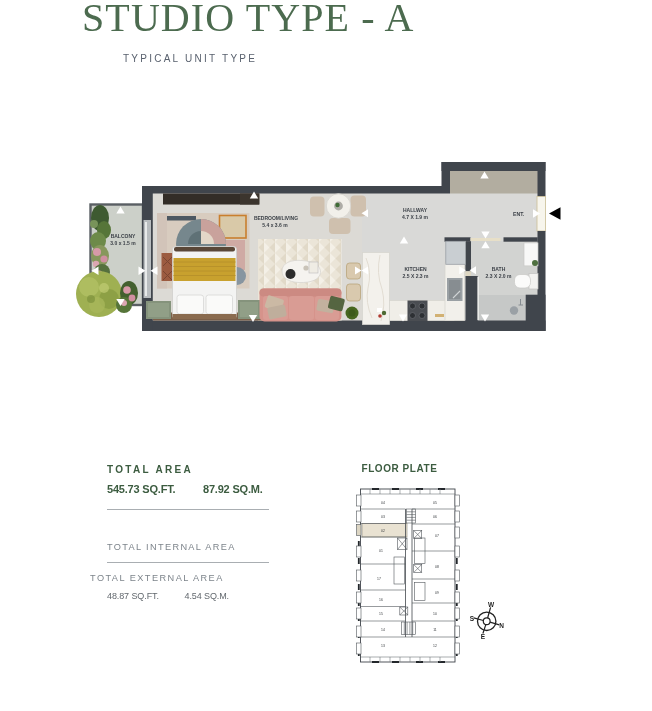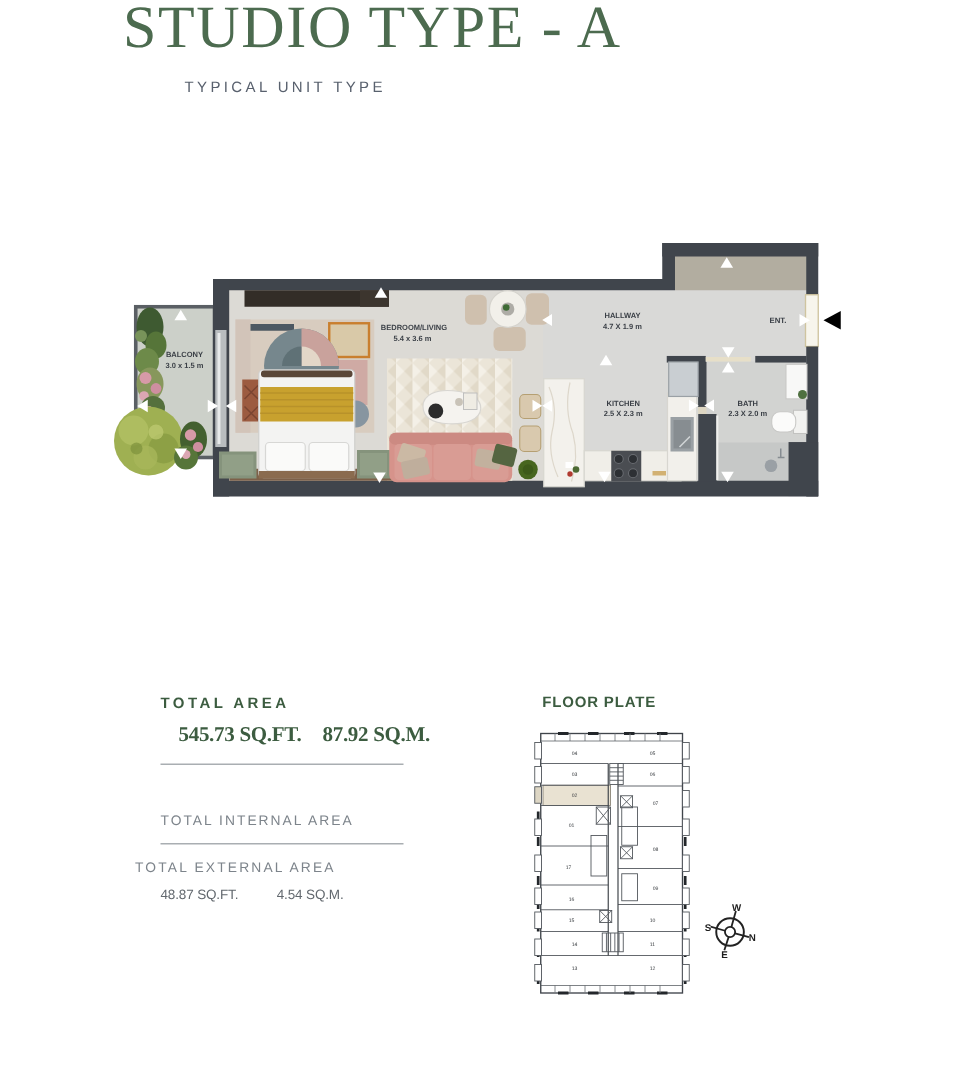--- a/index.html
+++ b/index.html
@@ -1,20 +1,20 @@
 <!DOCTYPE html>
 <html><head>
 <meta charset="utf-8">
 <style>
 html,body{margin:0;padding:0;background:#ffffff;}
 .page{position:relative;width:652px;height:711px;overflow:hidden;background:#fff;font-family:"Liberation Sans",sans-serif;}
 .title{position:absolute;left:82px;top:-6px;font-family:"Liberation Serif",serif;font-size:40px;letter-spacing:1.1px;color:#4c6b4f;white-space:nowrap;}
 .subtitle{position:absolute;left:85px;top:53px;font-size:10px;letter-spacing:2.25px;color:#59616e;margin-left:38px;}
 .totalarea{position:absolute;left:107px;top:464px;font-size:10px;font-weight:bold;letter-spacing:2.3px;color:#3c5c40;}
-.bignums{position:absolute;left:119px;top:483px;font-size:14px;font-weight:bold;letter-spacing:-0.2px;color:#3c5c40;width:300px;font-family:Liberation Serif, serif;}
+.bignums{position:absolute;left:107px;top:483px;font-size:11px;font-weight:bold;letter-spacing:-0.2px;color:#3c5c40;width:300px;}
 .bignums span.m2{position:absolute;left:96px;}
 .hr1{position:absolute;left:107px;top:509px;width:162px;border-top:1px solid #a9aeb2;}
 .hr2{position:absolute;left:107px;top:562px;width:162px;border-top:1px solid #a9aeb2;}
 .sub1{position:absolute;left:107px;top:520px;font-size:9.2px;letter-spacing:1.35px;color:#7d848b;margin-top:22px;}
 .nums1{position:absolute;left:107px;top:538px;font-size:9px;letter-spacing:-0.1px;color:#62686e;width:300px;}
 .sub2{position:absolute;left:90px;top:573px;font-size:9.2px;letter-spacing:1.45px;color:#7d848b;}
 .nums2{position:absolute;left:107px;top:591px;font-size:9px;letter-spacing:-0.1px;color:#62686e;width:300px;}
 .nums1 span.m2{position:absolute;left:77.5px;}
 .nums2 span.m2{position:absolute;left:77.5px;}
 .floorplate-h{position:absolute;left:361.5px;top:463px;font-size:10px;font-weight:bold;letter-spacing:0.55px;color:#3c5c40;}

